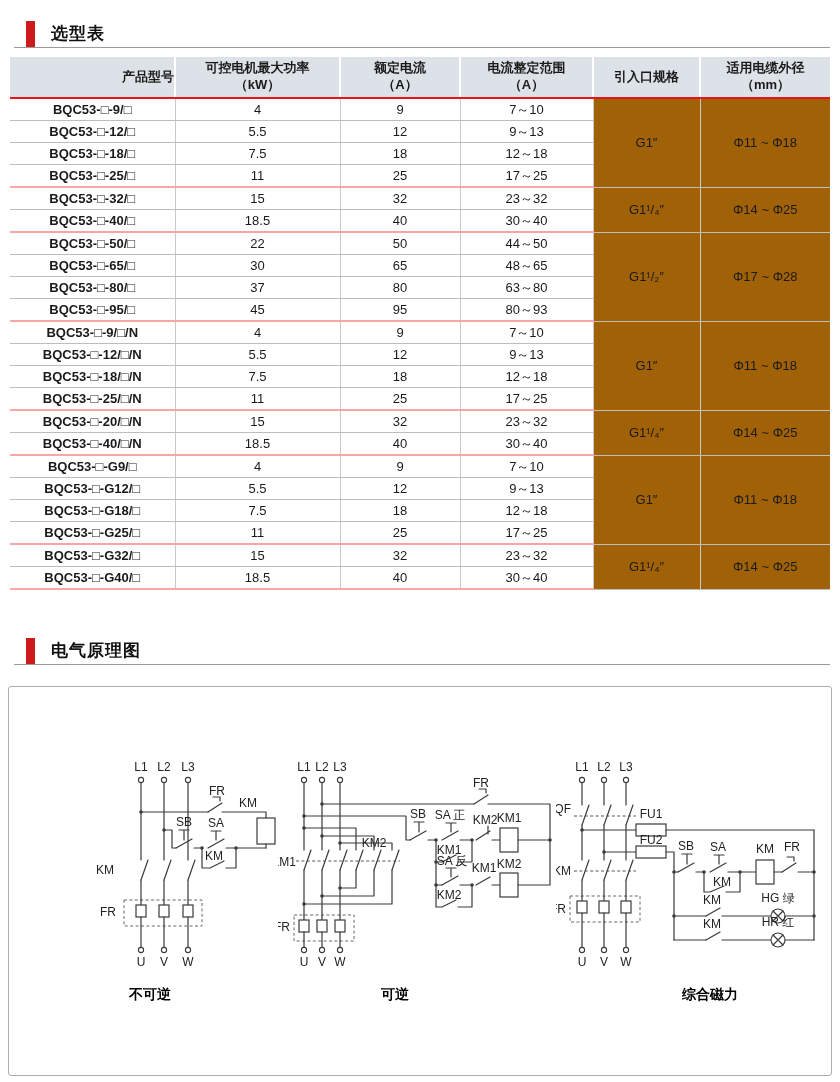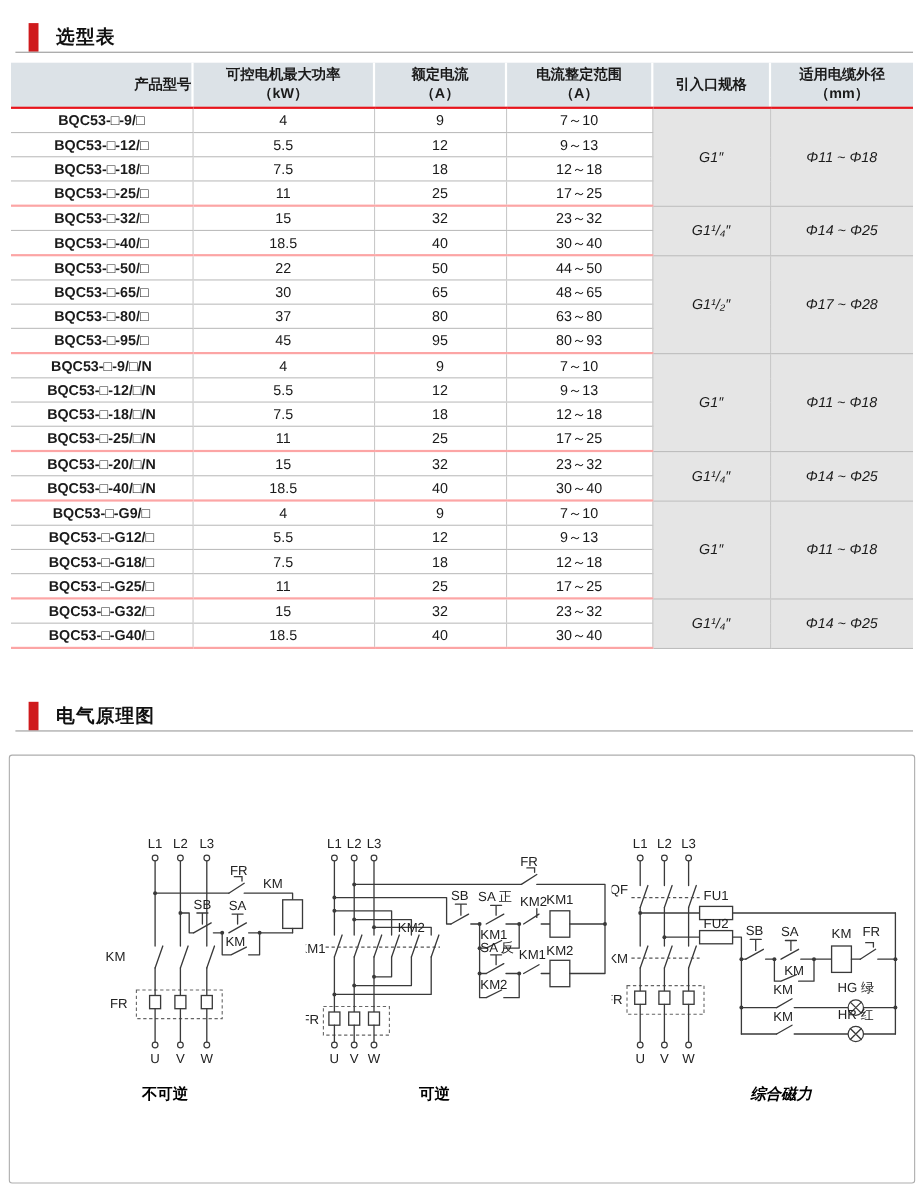--- a/index.html
+++ b/index.html
@@ -23,21 +23,21 @@
     border-bottom:2px solid #e8141c;border-left:2px solid #fff;padding:0;
   }
   table.sel th:first-child{border-left:none;text-align:right;}
   table.sel th span{display:block;}
   table.sel td{
     height:21px;font-size:13px;text-align:center;vertical-align:middle;
     border-left:1px solid #c9c9c9;border-bottom:1px solid #bdbdbd;padding:0;
   }
   table.sel td:first-child{border-left:none;font-weight:bold;}
   table.sel tr.group-end > td{border-bottom:2px solid #fca5a5;}
-  table.sel td.mcell{background:#e5e5e5;font-style:italic;}
+  table.sel td.mcell{background:#a16207;}
 
   .diagram-box{
     position:absolute;left:8px;top:686px;width:822px;height:388px;
     border:1px solid #adadad;border-radius:3px;background:#fff;
   }
   .schem{position:absolute;}
   .schem .w{stroke:#3a3a3a;stroke-width:1.2;fill:none;stroke-linecap:round;}
   .schem .dashln{stroke:#555;stroke-width:1;fill:none;stroke-dasharray:3,2.4;}
   .schem .dashbox{stroke:#666;stroke-width:1;fill:none;stroke-dasharray:3,2.4;}
   .schem .box{fill:#fff;stroke:#3a3a3a;stroke-width:1.2;}
@@ -456,13 +456,13 @@
   <text x="222" y="202" text-anchor="middle">HG 绿</text>
   <text x="156" y="228" text-anchor="middle">KM</text>
   <text x="222" y="226" text-anchor="middle">HR 红</text>
   <text x="26" y="266" text-anchor="middle">U</text>
   <text x="48" y="266" text-anchor="middle">V</text>
   <text x="70" y="266" text-anchor="middle">W</text>
 </svg>
 
 <div class="caption" style="left:90px;width:120px;">不可逆</div>
 <div class="caption" style="left:335px;width:120px;">可逆</div>
-<div class="caption" style="left:645px;width:130px;font-style:italic;">综合磁力</div>
+<div class="caption" style="left:645px;width:130px;">综合磁力</div>
 
 </body></html>

